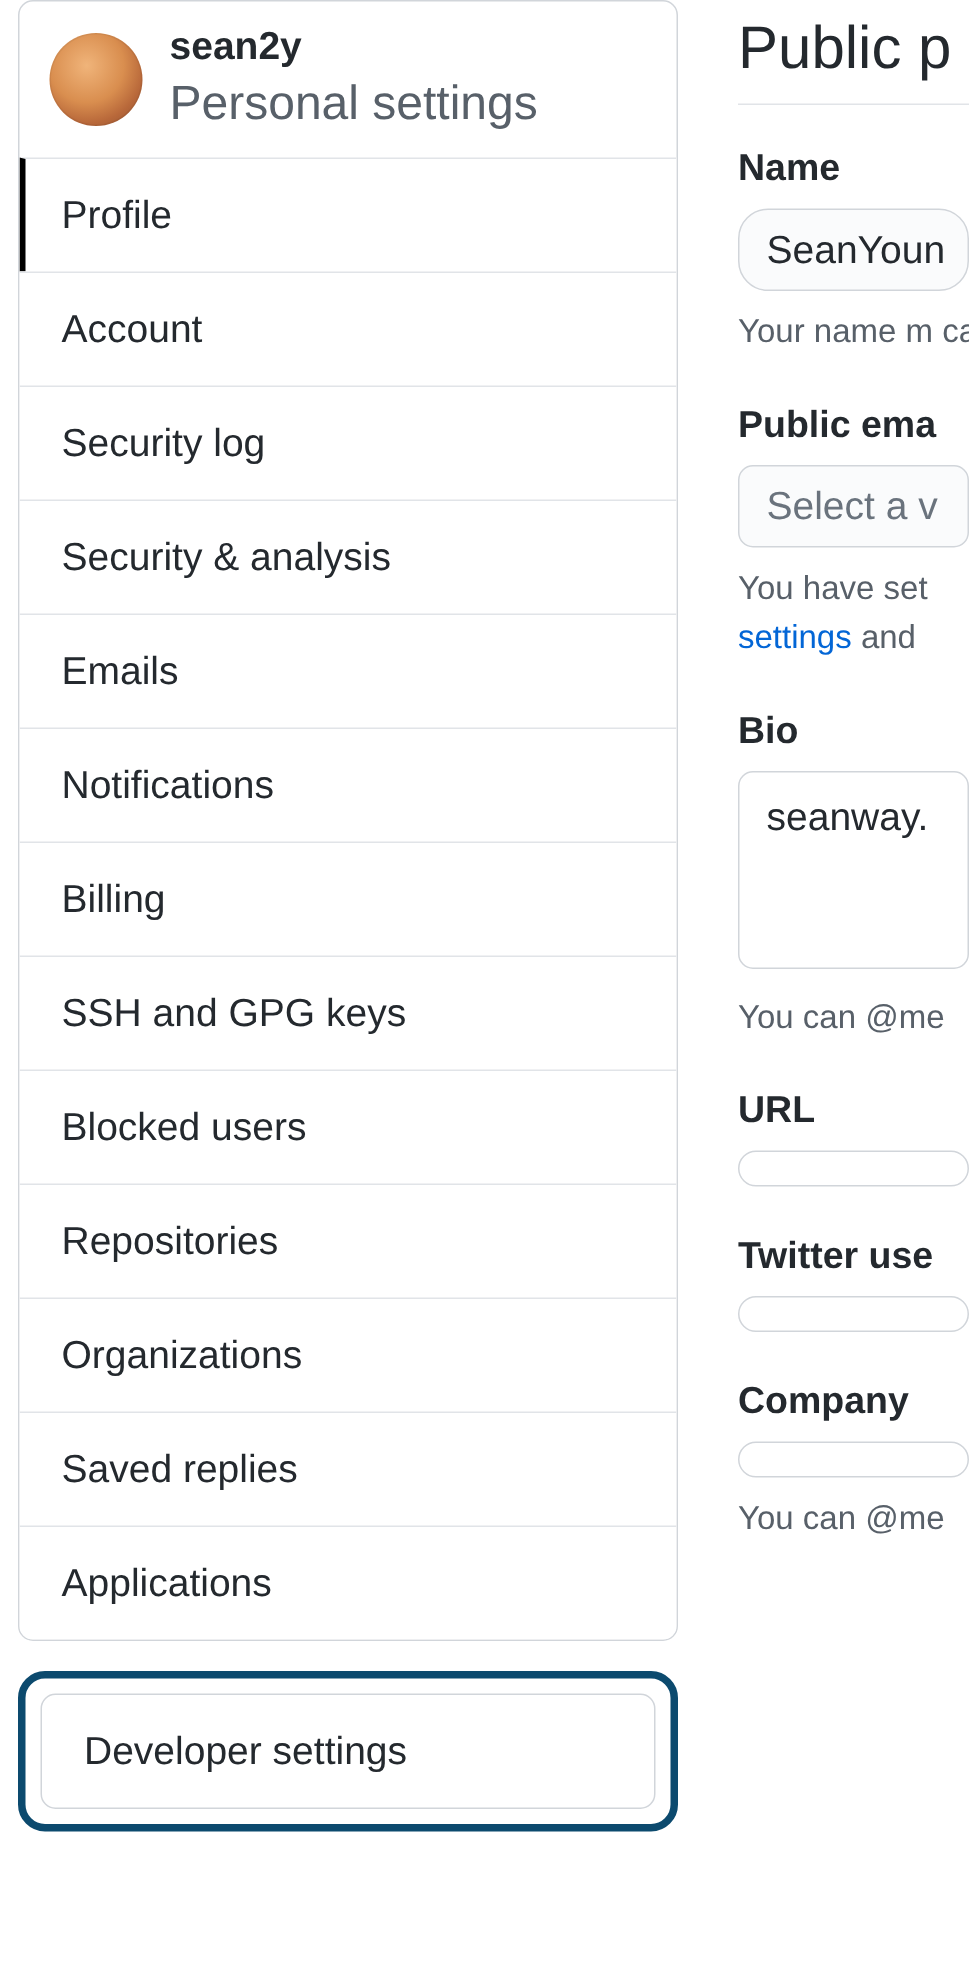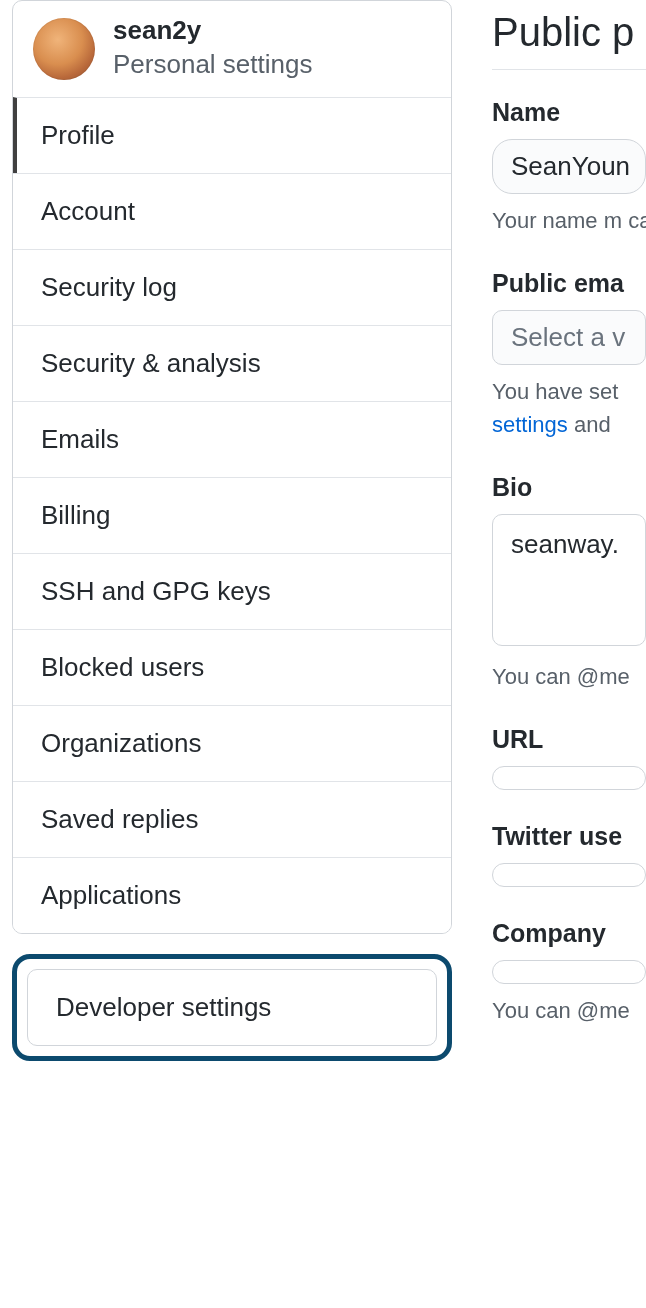--- a/index.html
+++ b/index.html
@@ -49,34 +49,34 @@
       display: flex;
       flex-direction: column;
     }
     .username {
       font-size: 26px;
       font-weight: 600;
       color: #24292e;
       line-height: 1.2;
     }
     .subtitle {
-      font-size: 26px;
+      font-size: 32px;
       color: #586069;
       line-height: 1.4;
     }
     .sidebar-item {
       padding: 22px 28px;
       font-size: 26px;
       color: #24292e;
       border-top: 1px solid #e1e4e8;
       cursor: pointer;
       background: #ffffff;
     }
     .sidebar-item.active {
-      border-left: 4px solid #404040;
+      border-left: 4px solid #000000;
       padding-left: 24px;
       font-weight: 500;
     }
     .dev-settings-wrap {
       margin-top: 20px;
       border: 5px solid #0c4a6e;
       border-radius: 18px;
       padding: 10px;
     }
     .dev-settings {
@@ -174,23 +174,25 @@
           <div class="username">sean2y</div>
           <div class="subtitle">Personal settings</div>
         </div>
       </div>
       <div id="sidebar-items">
           <div class="sidebar-item active"><span>Profile</span></div>
           <div class="sidebar-item"><span>Account</span></div>
           <div class="sidebar-item"><span>Security log</span></div>
           <div class="sidebar-item"><span>Security &amp; analysis</span></div>
           <div class="sidebar-item"><span>Emails</span></div>
+          <div class="sidebar-item"><span>Notifications</span></div>
           <div class="sidebar-item"><span>Billing</span></div>
           <div class="sidebar-item"><span>SSH and GPG keys</span></div>
           <div class="sidebar-item"><span>Blocked users</span></div>
+          <div class="sidebar-item"><span>Repositories</span></div>
           <div class="sidebar-item"><span>Organizations</span></div>
           <div class="sidebar-item"><span>Saved replies</span></div>
           <div class="sidebar-item"><span>Applications</span></div>
         </div>
     </div>
     <div class="dev-settings-wrap">
       <div class="dev-settings">
         <span>Developer settings</span>
       </div>
     </div>

